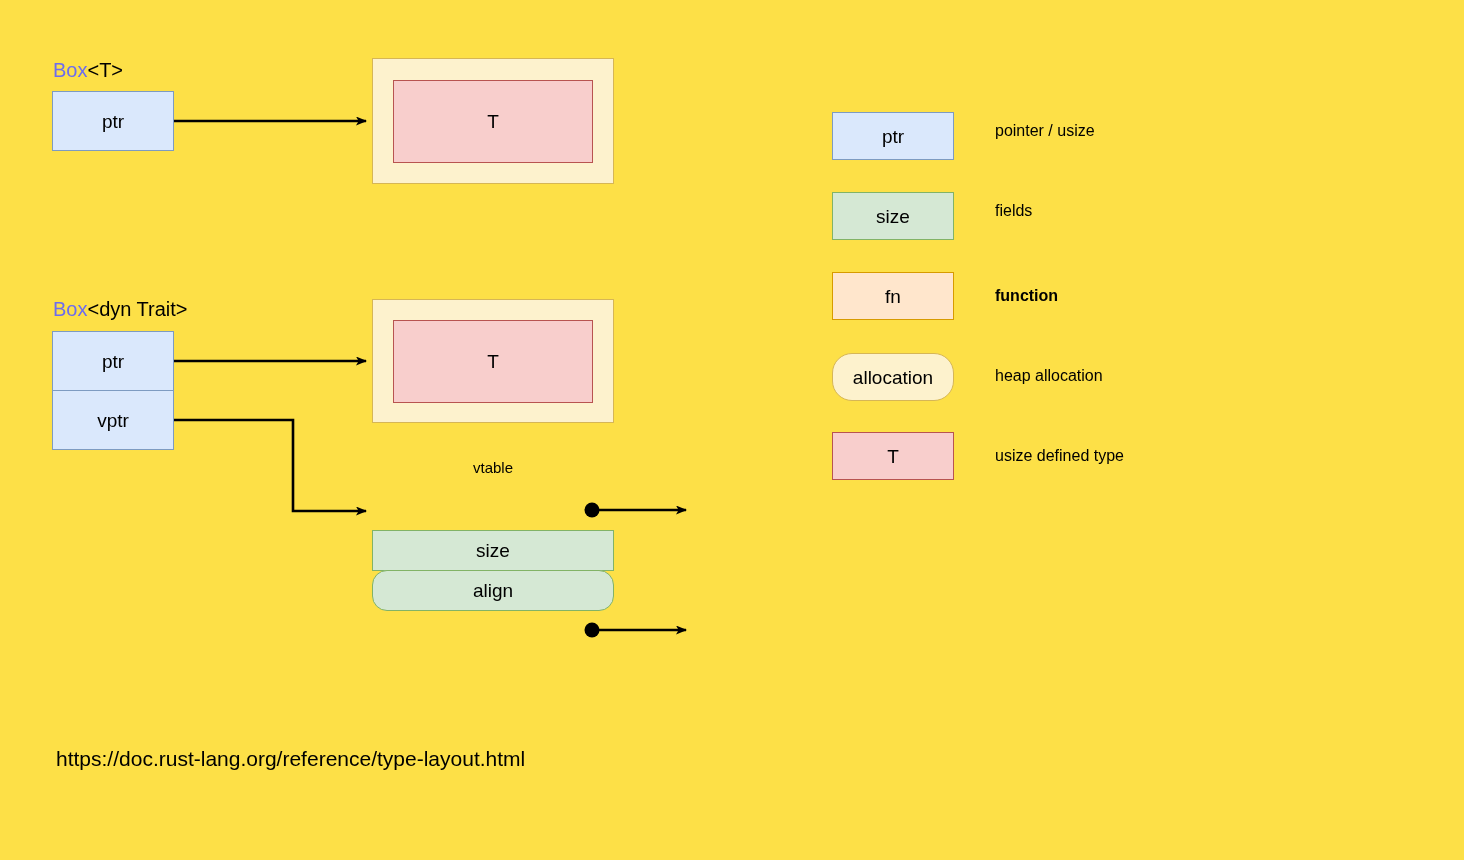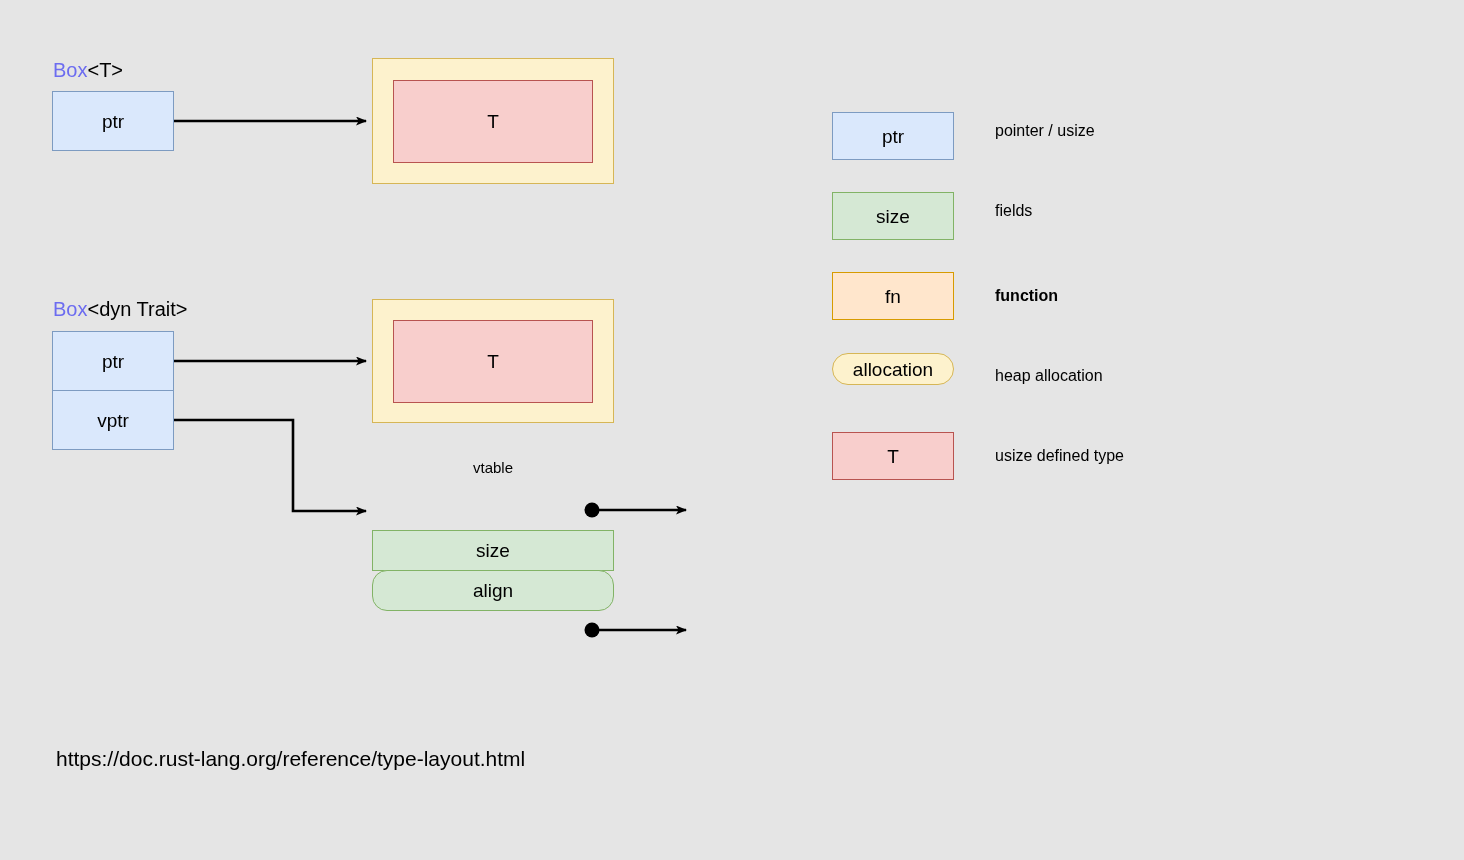--- a/index.html
+++ b/index.html
@@ -9,21 +9,21 @@
     background: #ffffff;
   }
   body {
     font-family: "Liberation Sans", sans-serif;
     color: #000000;
   }
   #canvas {
     position: relative;
     width: 1464px;
     height: 860px;
-    background: #e5e5e5;
+    background: #fde047;
     overflow: hidden;
   }
 
   
   .box {
     position: absolute;
     box-sizing: border-box;
     display: flex;
     align-items: center;
     justify-content: center;
@@ -189,21 +189,21 @@
     <span>fields</span>
   </div>
 
   <div class="box box-fn" style="left:832px; top:272px; width:122px; height:48px;">
     <span>fn</span>
   </div>
   <div class="legend-label" style="left:995px; top:288px;font-weight:bold;">
     <span>function</span>
   </div>
 
-  <div class="box box-alloc" style="left:832px; top:353px; width:122px; height:32px;border-radius:20px;">
+  <div class="box box-alloc" style="left:832px; top:353px; width:122px; height:48px;border-radius:20px;">
     <span>allocation</span>
   </div>
   <div class="legend-label" style="left:995px; top:368px;">
     <span>heap allocation</span>
   </div>
 
   <div class="box box-type" style="left:832px; top:432px; width:122px; height:48px;">
     <span>T</span>
   </div>
   <div class="legend-label" style="left:995px; top:448px;">

